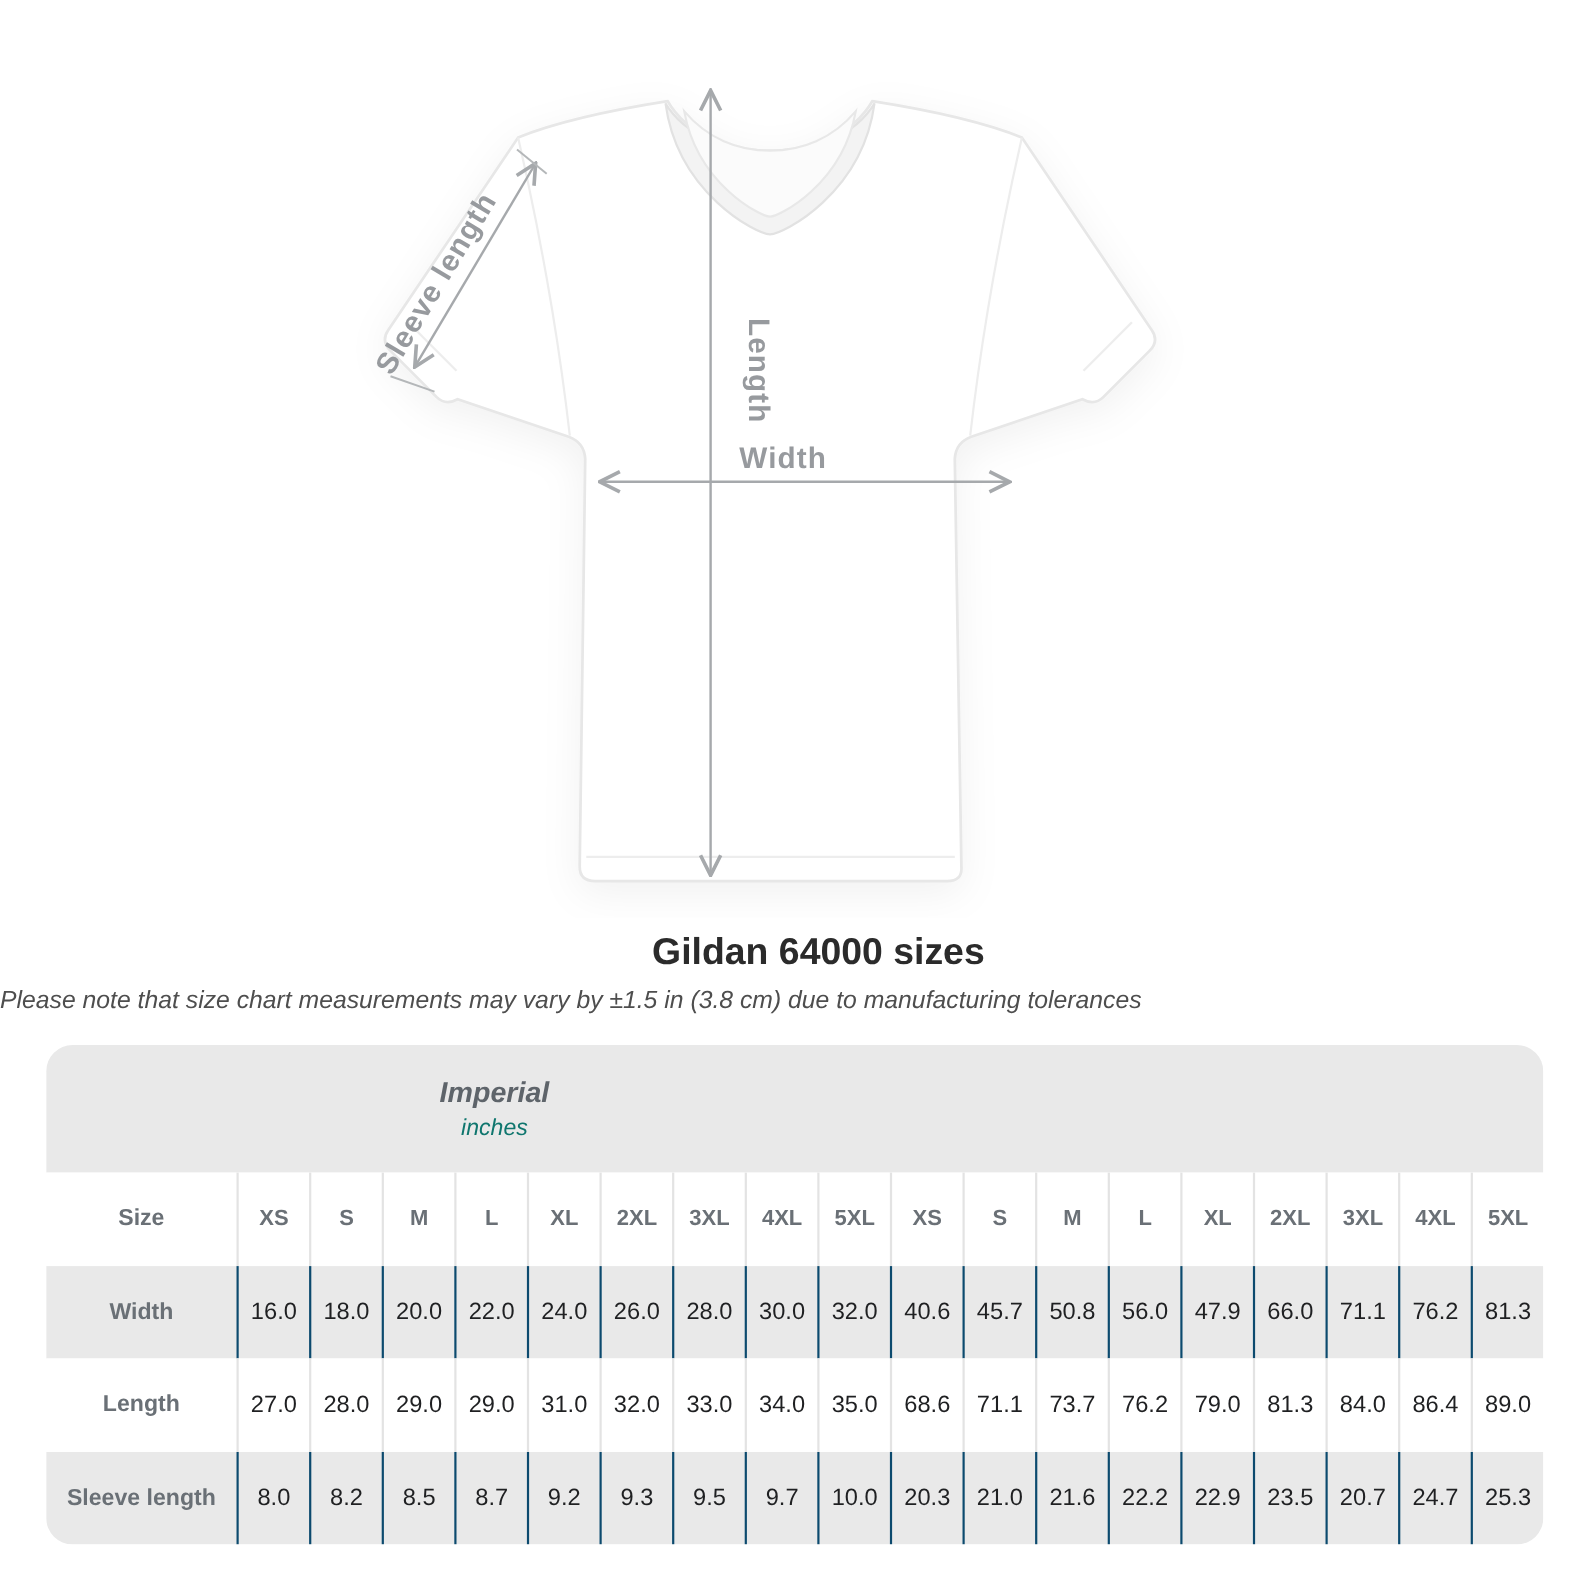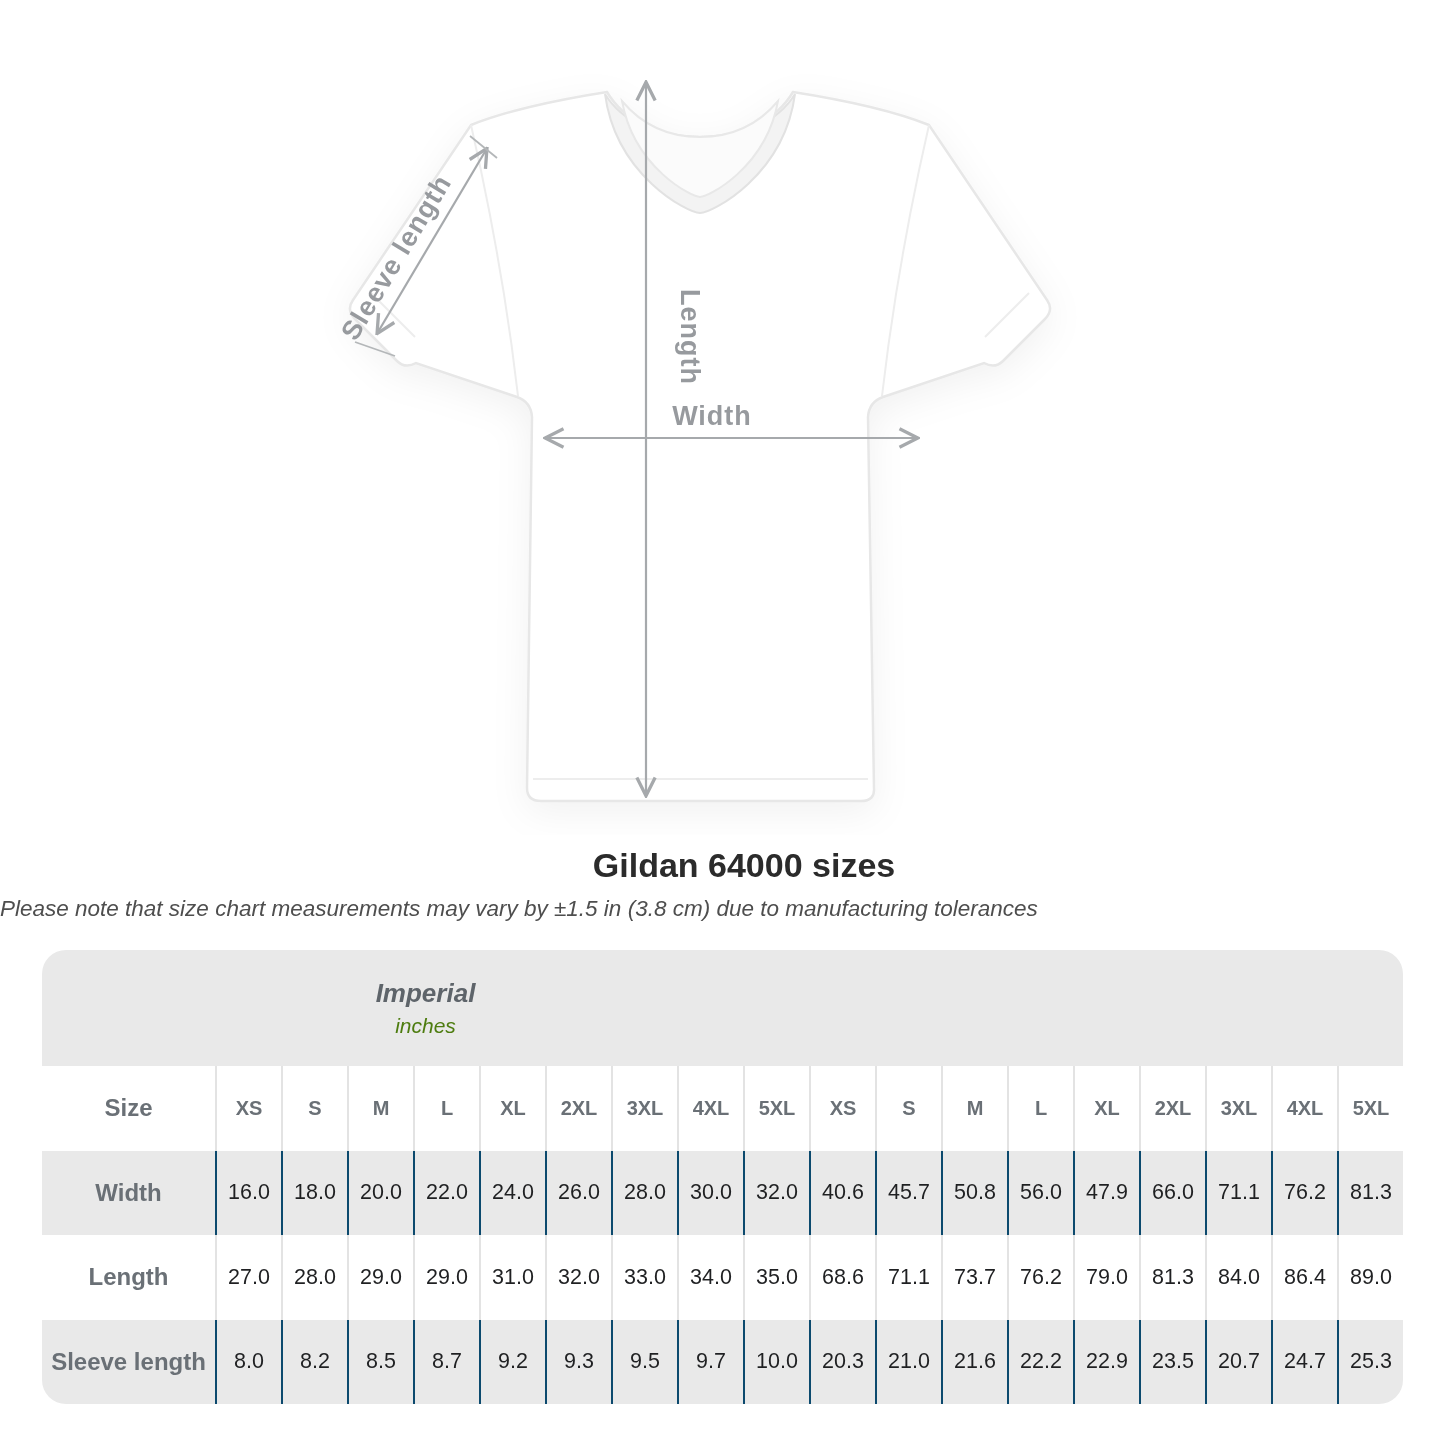--- a/index.html
+++ b/index.html
@@ -30,35 +30,35 @@
     font-size:22.5px; font-style:italic; color:#4e4e4e;
   }
 
   
   .size-table {
     position:absolute; left:42px; top:950px; width:1361px; height:454px;
     border-radius:24px; overflow:hidden; background:#ffffff;
   }
   .band { display:flex; height:116px; background:#e9e9e9; }
   .band-sec { display:flex; flex-direction:column; align-items:center; justify-content:center; gap:5px; }
-  .band-sec.imperial { width:767px; }
+  .band-sec.imperial { width:767px;margin-left:24px; }
   .band-sec.metric { width:594px; }
   .band-title { font-size:26px; font-weight:bold; font-style:italic; color:#5e646a; }
-  .band-unit { font-size:21px; font-style:italic; color:#4d7c0f; }
+  .band-unit { font-size:21px; font-style:italic; color:#0f766e; }
 
   .grid {
     display:grid;
     grid-template-columns:173px repeat(18, 1fr);
     grid-auto-rows:84.5px;
     width:1361px;
   }
   .c { display:flex; align-items:center; justify-content:center; background:#ffffff; }
   .c.shade { background:#e9e9e9; }
   .c.head { font-size:20px; font-weight:bold; color:#6a7076; }
-  .c.corner, .c.rowlabel { font-size:24px; font-weight:bold; color:#6a7076; }
+  .c.corner, .c.rowlabel { font-size:21px; font-weight:bold; color:#6a7076; }
   .c.val { font-size:21.5px; color:#1f2022; }
   .c.div { border-left:2px solid #e3e3e3; }
   .c.shade.div { border-left:2px solid #0c4a6e; }
 </style>
 </head>
 <body>
 
 <div class="page">
 
   <div class="tee-wrap">

